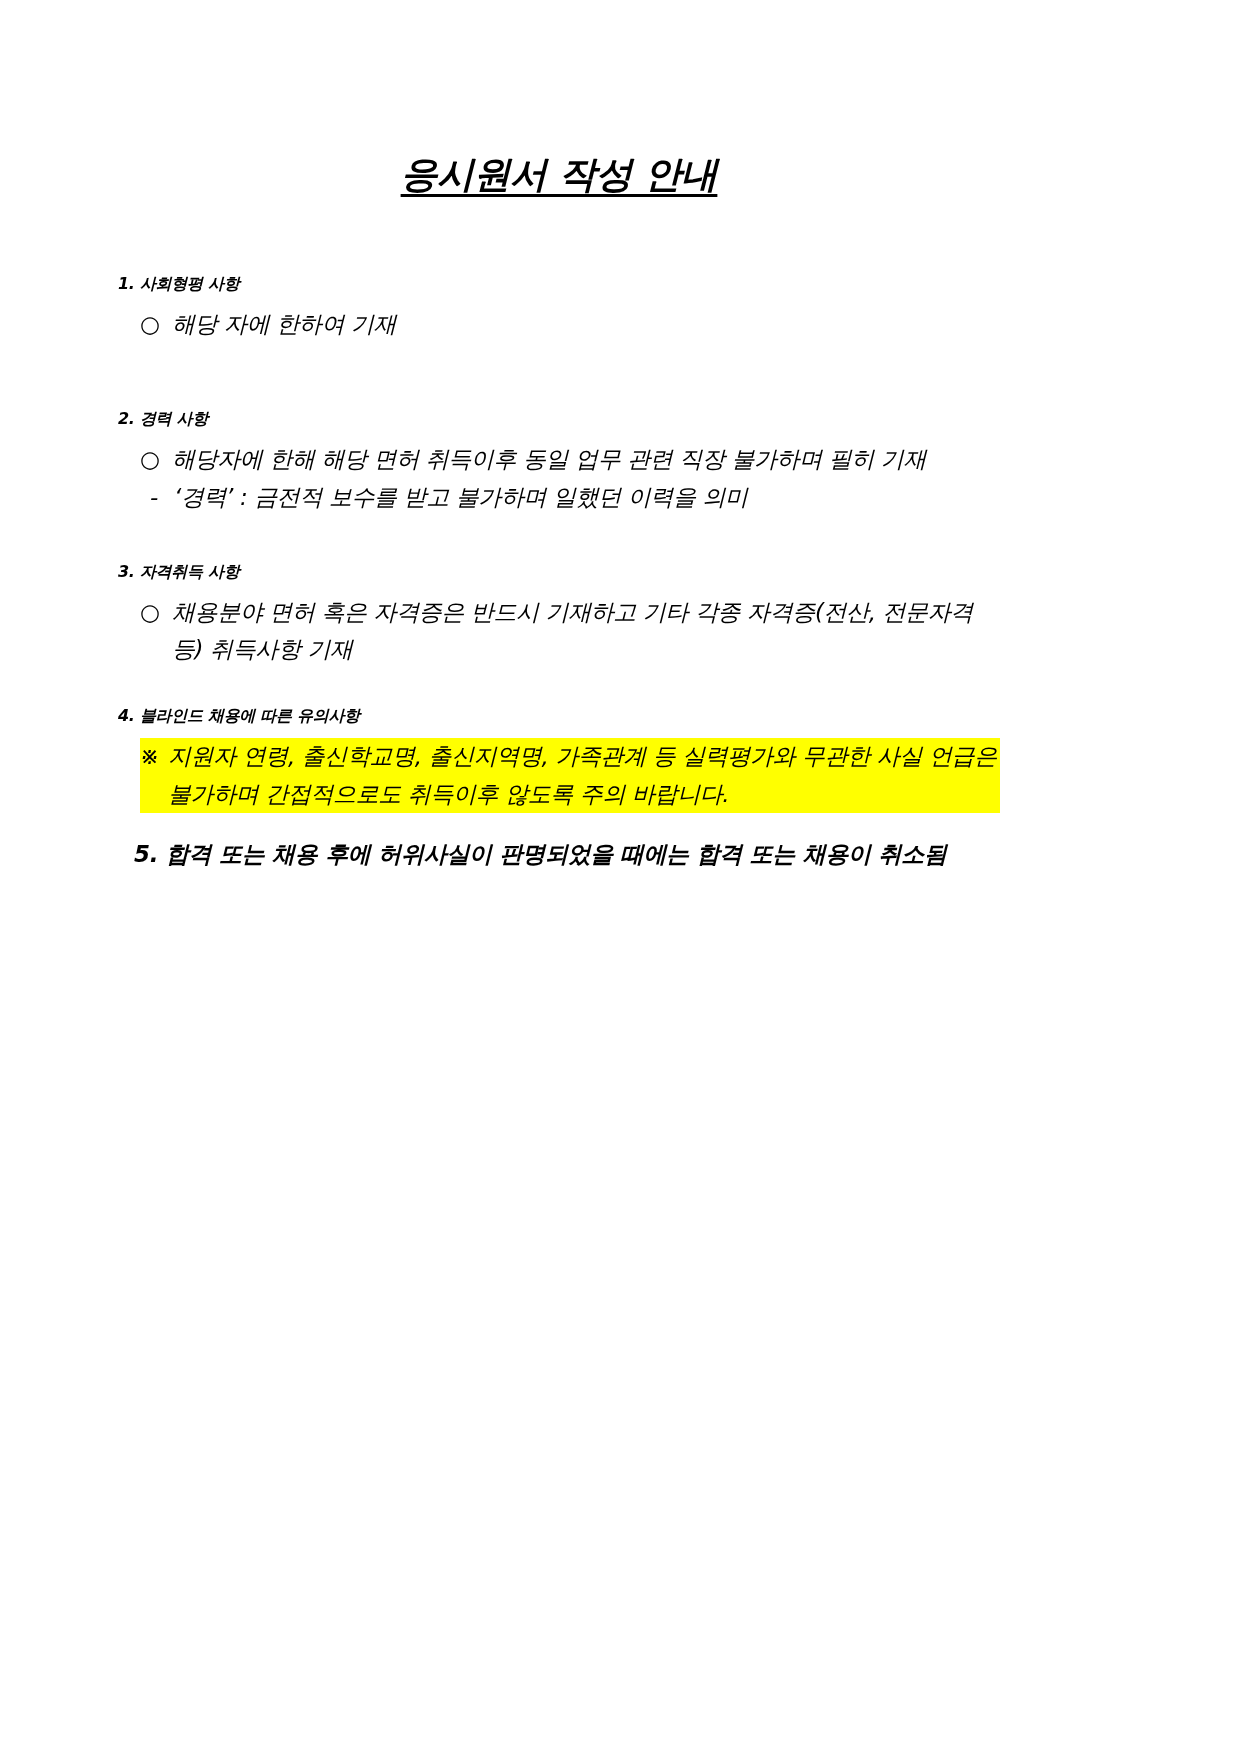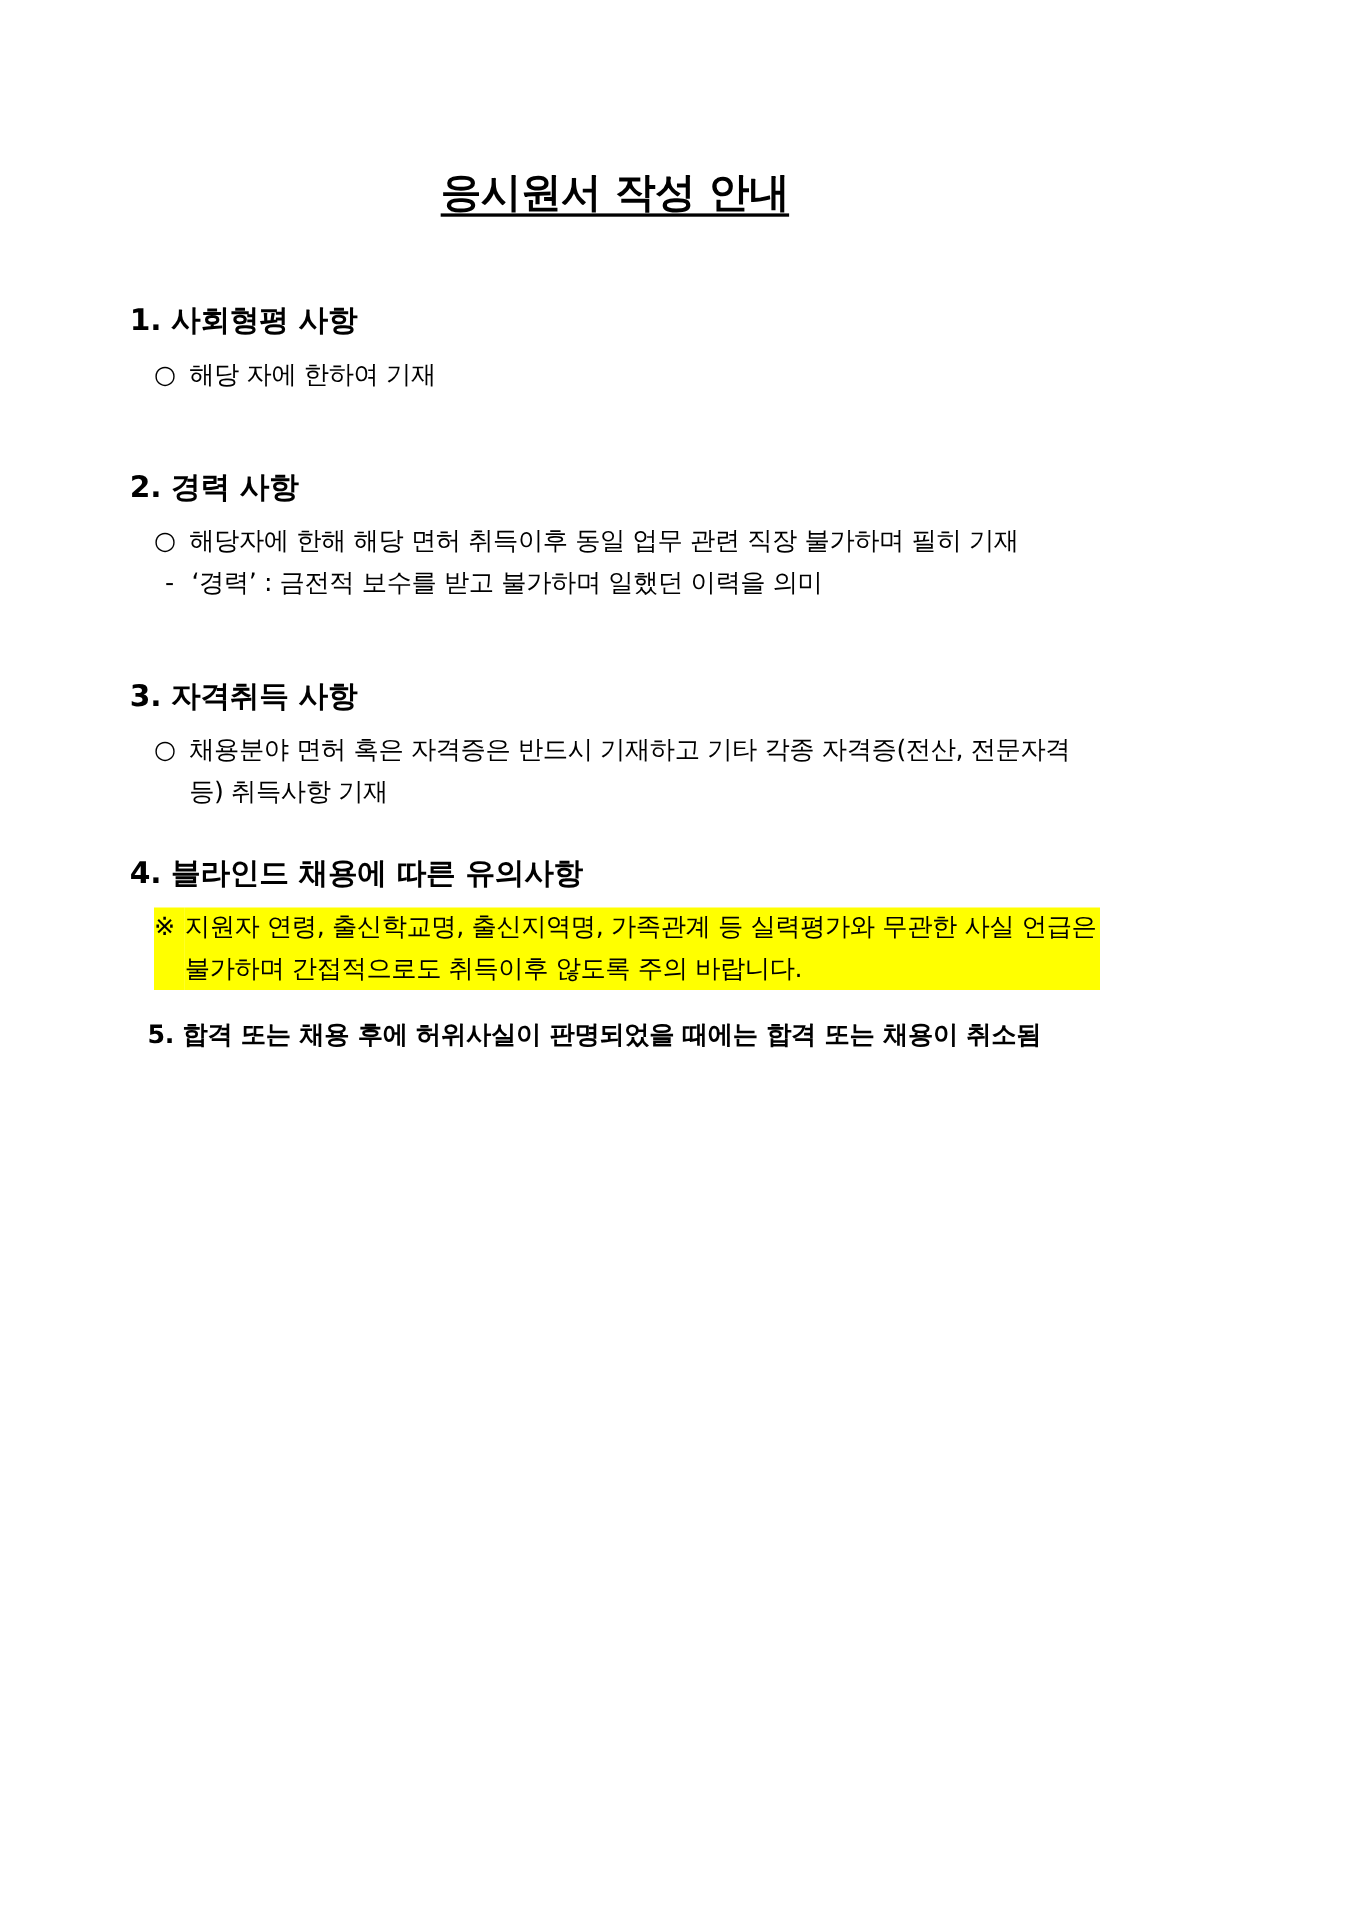--- a/index.html
+++ b/index.html
@@ -13,36 +13,37 @@
     font-family: "DejaVu Sans", "Liberation Sans", sans-serif;
     color: #000000;
     position: relative;
     overflow: hidden;
   }
   .page {
     box-sizing: border-box;
     width: 1052px;
     height: 1754px;
     padding: 150px 52px 0 118px;
+    font-style: italic;
   }
   .doc-title {
     text-align: center;
     font-size: 37px;
     font-weight: bold;
     letter-spacing: -0.5px;
     text-decoration: underline;
     text-underline-offset: 7px;
     text-decoration-thickness: 3px;
     margin: 0 0 72px 0;
   }
   .section {
     margin-bottom: 34px;
   }
   .section-heading {
-    font-size: 27px;
+    font-size: 16px;
     font-weight: bold;
     letter-spacing: -0.3px;
     margin: 0 0 10px 0;
     line-height: 1.5;
   }
   .bullet-wrap {
     display: flex;
     padding-left: 22px;
     font-size: 23px;
     letter-spacing: -0.4px;
@@ -67,21 +68,21 @@
   .highlight-block .hl-row .marker {
     flex: 0 0 auto;
     width: 28px;
   }
   .hl {
     background: #ffff00;
     box-decoration-break: clone;
     -webkit-box-decoration-break: clone;
   }
   .section.s1 { margin-bottom: 64px; }
-  .section.s2 { margin-bottom: 65px; }
+  .section.s2 { margin-bottom: 44px; }
   .section.s3 { margin-bottom: 36px; }
   .section.s4 { margin-bottom: 24px; }
   .section.s5 { margin-bottom: 0; }
   .final-line {
     font-size: 23px;
     font-weight: bold;
     letter-spacing: -0.3px;
     line-height: 1.5;
     margin: 16px;
   }

